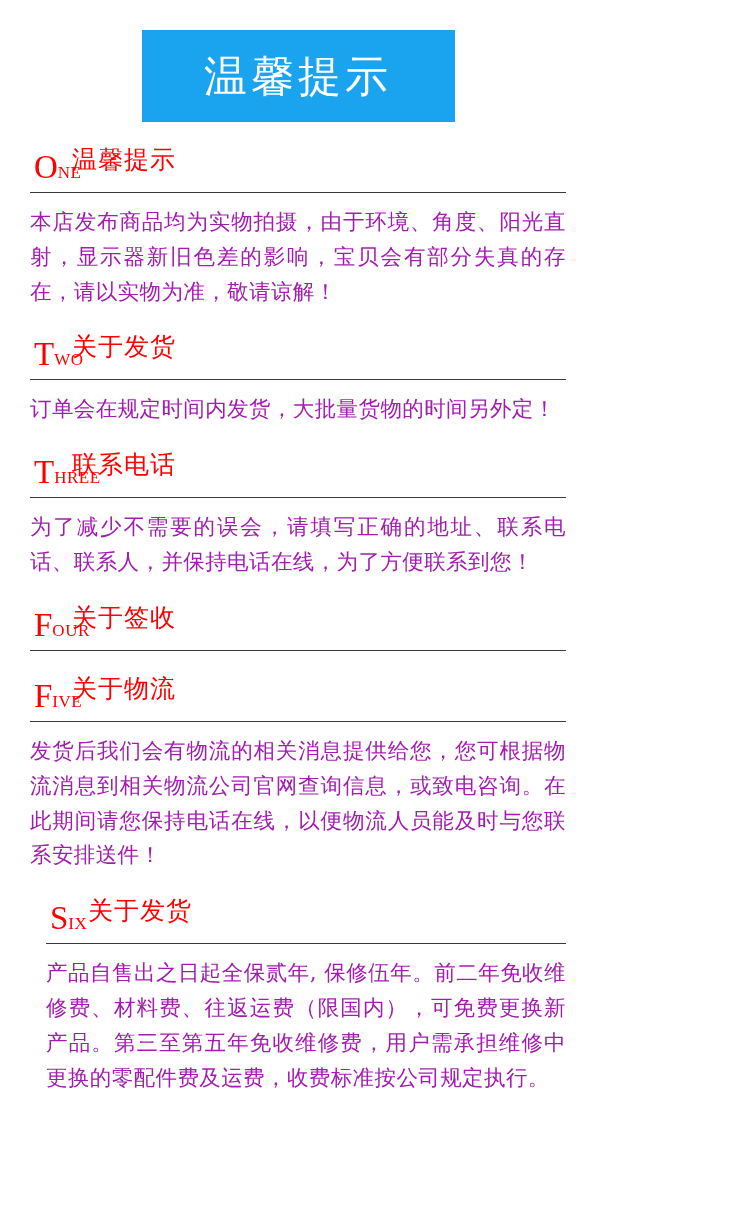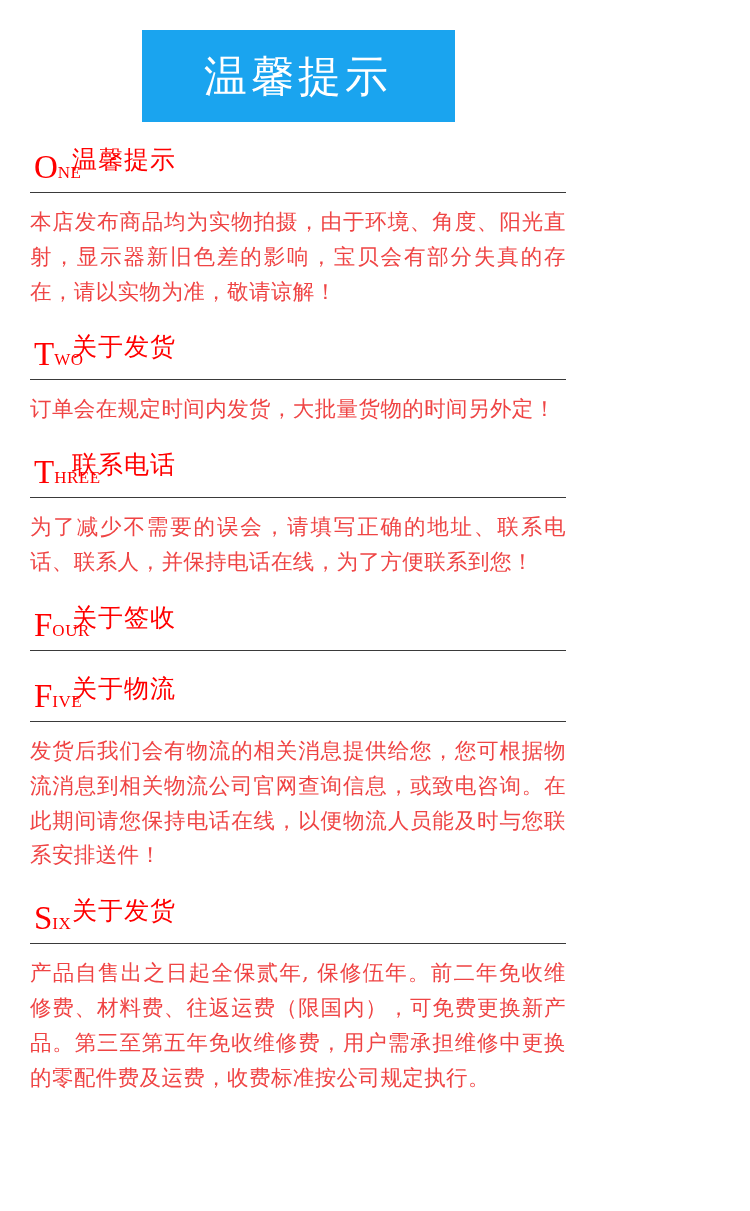--- a/index.html
+++ b/index.html
@@ -83,25 +83,26 @@
     border-top: 1px solid #3a3a3a;
     margin: 0;
     width: 100%;
   }
   .para {
     font-size: 21.5px;
     line-height: 1.62;
     letter-spacing: 0.4px;
     margin: 12px 0 0 0;
     text-align: justify;
-    color: #ef4444;
+    color: #a21caf;
     font-family: "DejaVu Serif", "Liberation Serif", serif;
   }
   .section:last-child {
     padding-bottom: 30px;
+    margin-left: 16px;
   }
 </style>
 </head>
 <body>
 
 <div class="page">
 
   <div class="banner-wrap">
     <div class="banner">
       <span class="banner-title">温馨提示</span>

